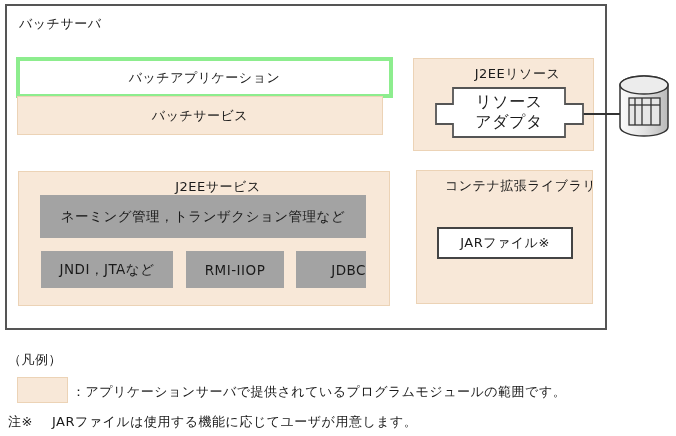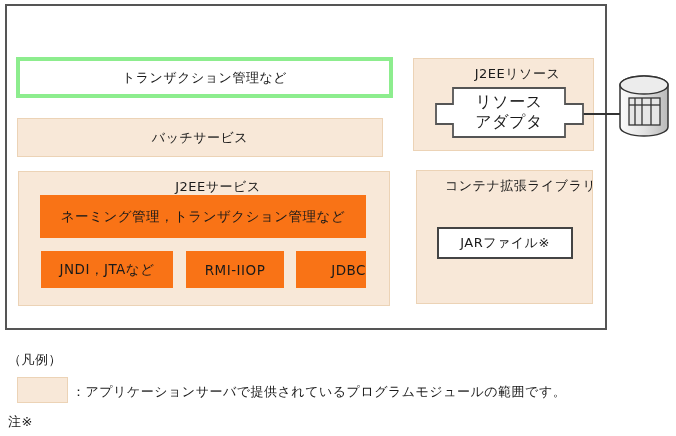--- a/index.html
+++ b/index.html
@@ -9,25 +9,25 @@
   }
   .abs{position:absolute;box-sizing:border-box;}
   .txt{font-size:13px;letter-spacing:0.5px;white-space:nowrap;}
   .center{display:flex;align-items:center;justify-content:center;text-align:center;}
 
   .outer-box{left:5px;top:4px;width:602px;height:326px;border:2px solid #555;background:#fff;}
   .server-label{left:19px;top:15px;}
 
   .green-box{left:16px;top:57px;width:377px;height:41px;border:4px solid #8ded8e;background:#fff;}
   .beige{background:#f8e8d8;border:1px solid #ecd3b6;}
-  .batch-service{left:17px;top:118px;width:366px;height:39px;}
+  .batch-service{left:17px;top:96px;width:366px;height:39px;}
 
   .j2ee-service{left:18px;top:171px;width:372px;height:135px;}
   .box-title{left:0;right:0;top:6px;text-align:center;position:absolute;padding-left:28px;}
-  .pink{background:#f97316;border:none;}
+  .pink{background:#a3a3a3;border:none;}
   .pink-big{left:21px;top:23px;width:326px;height:43px;}
   .pink-sm{top:79px;height:37px;}
   .pink-jndi{left:22px;width:132px;}
   .pink-rmi{left:167px;width:98px;}
   .pink-jdbc{left:277px;width:70px;justify-content:flex-end;}
   .pink .txt{font-size:13.5px;}
 
   .j2ee-resource{left:413px;top:58px;width:181px;height:93px;}
   .adapter-svg{left:435px;top:87px;width:150px;height:52px;}
   .adapter-text{left:453px;top:92px;width:112px;height:42px;line-height:20px;text-align:center;font-size:16px;letter-spacing:0.5px;}
@@ -43,23 +43,24 @@
   .legend-text{left:72px;top:383px;}
   .note-row{left:8px;top:413px;display:flex;}
   .note-prefix{margin-right:19px;}
 </style>
 </head>
 <body>
 
 <div class="stage">
 
   <div class="abs outer-box"></div>
+  <div class="abs txt server-label">バッチサーバ</div>
 
   <div class="abs green-box center">
-    <span class="txt">トランザクション管理など</span>
+    <span class="txt">バッチアプリケーション</span>
   </div>
 
   <div class="abs beige batch-service center">
     <span class="txt">バッチサービス</span>
   </div>
 
   <div class="abs beige j2ee-service">
     <div class="box-title txt">J2EEサービス</div>
     <div class="abs pink pink-big center">
       <span class="txt">ネーミング管理，トランザクション管理など</span>
@@ -111,15 +112,16 @@
   </div>
   <div class="abs jar-box center">
     <span class="txt">JARファイル※</span>
   </div>
 
   <div class="abs txt legend-title">（凡例）</div>
   <div class="abs beige legend-swatch"></div>
   <div class="abs txt legend-text">：アプリケーションサーバで提供されているプログラムモジュールの範囲です。</div>
   <div class="abs txt note-row">
     <span class="note-prefix">注※</span>
+    <span>JARファイルは使用する機能に応じてユーザが用意します。</span>
   </div>
 
 </div>
 
 </body></html>

